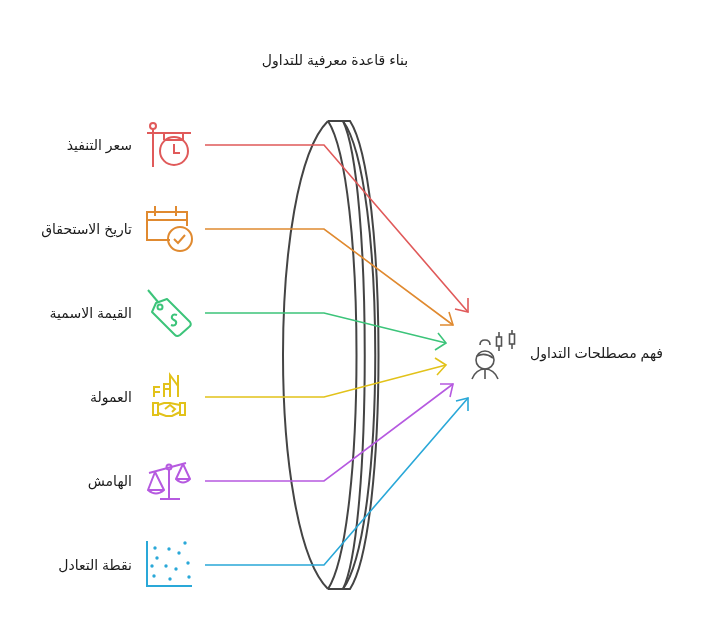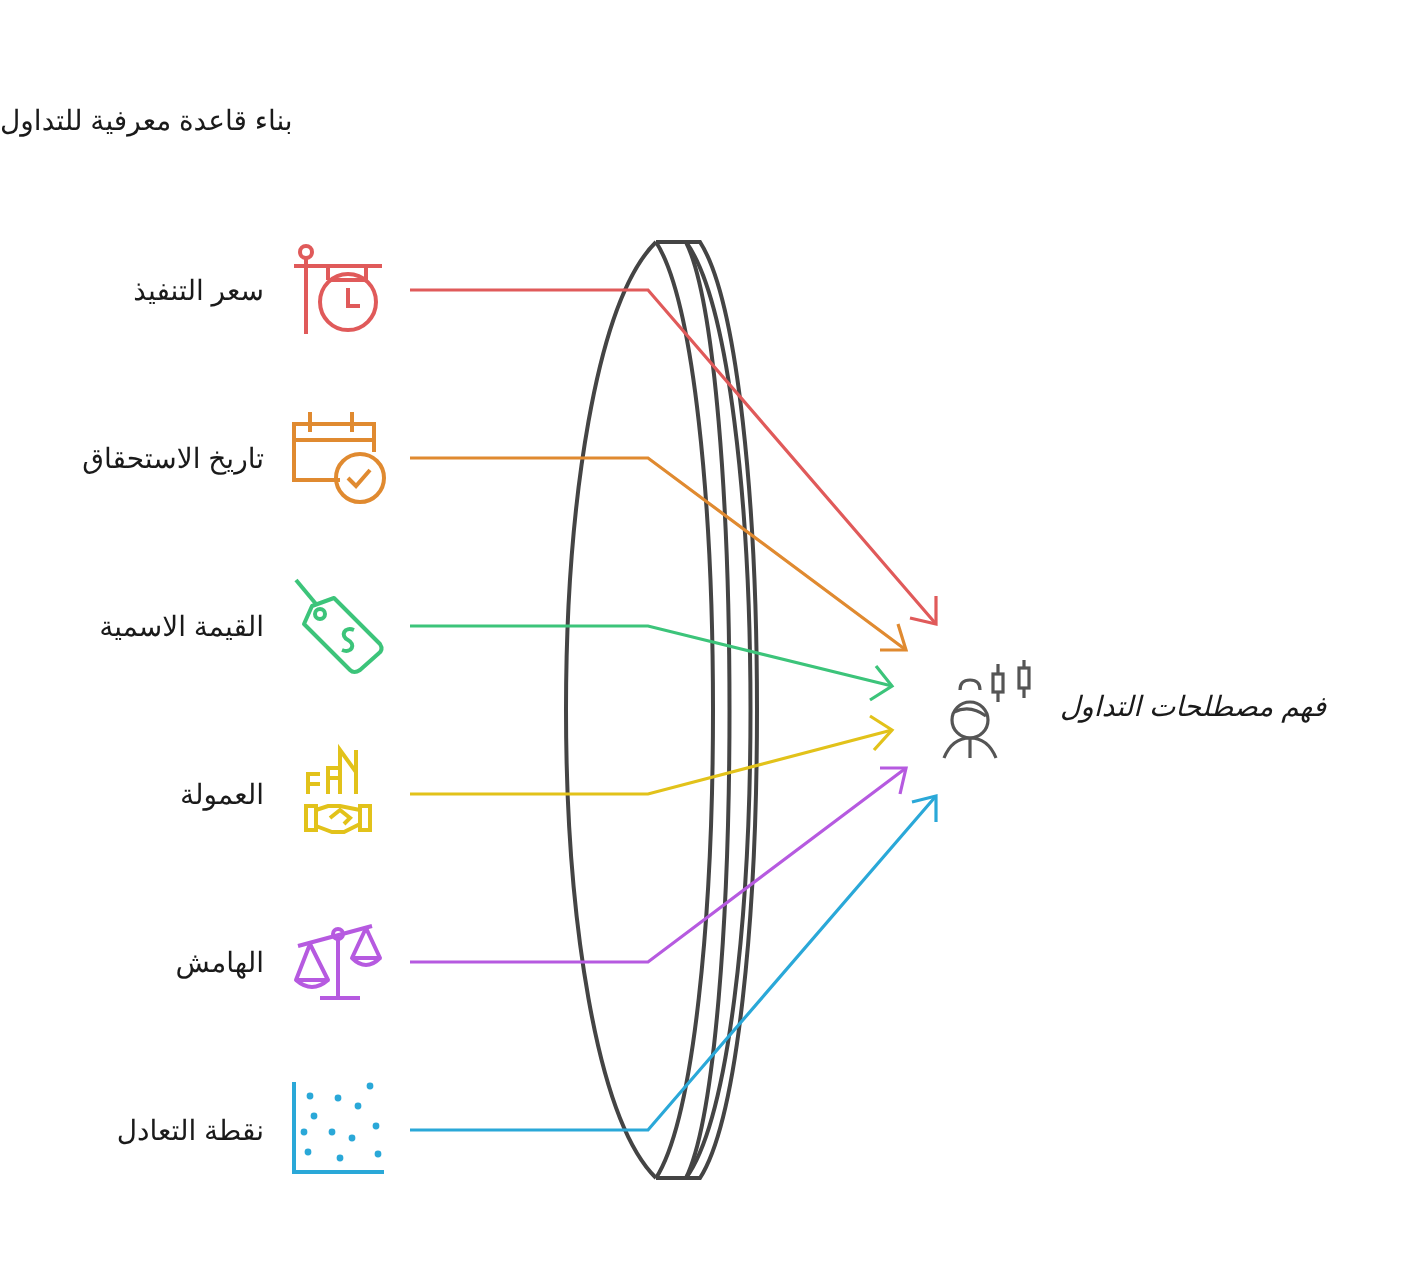--- a/index.html
+++ b/index.html
@@ -12,21 +12,21 @@
       height: 638px;
       position: relative;
       overflow: hidden;
       font-family: "Liberation Sans", "DejaVu Sans", sans-serif;
     }
     .title {
       position: absolute;
       top: 52px;
       left: 0;
       width: 670px;
-      text-align: left;
+      text-align: center;
       font-size: 14px;
       color: #1a1a1a;
       direction: rtl;
     }
     .label {
       position: absolute;
       font-size: 14px;
       color: #1a1a1a;
       direction: rtl;
       white-space: nowrap;
@@ -37,21 +37,20 @@
       width: 140px;
     }
     .out-label {
       position: absolute;
       left: 530px;
       top: 345px;
       font-size: 14px;
       color: #1a1a1a;
       direction: rtl;
       white-space: nowrap;
-      font-style: italic;
     }
     svg.canvas {
       position: absolute;
       left: 0;
       top: 0;
     }
   </style>
 </head>
 <body>
 

